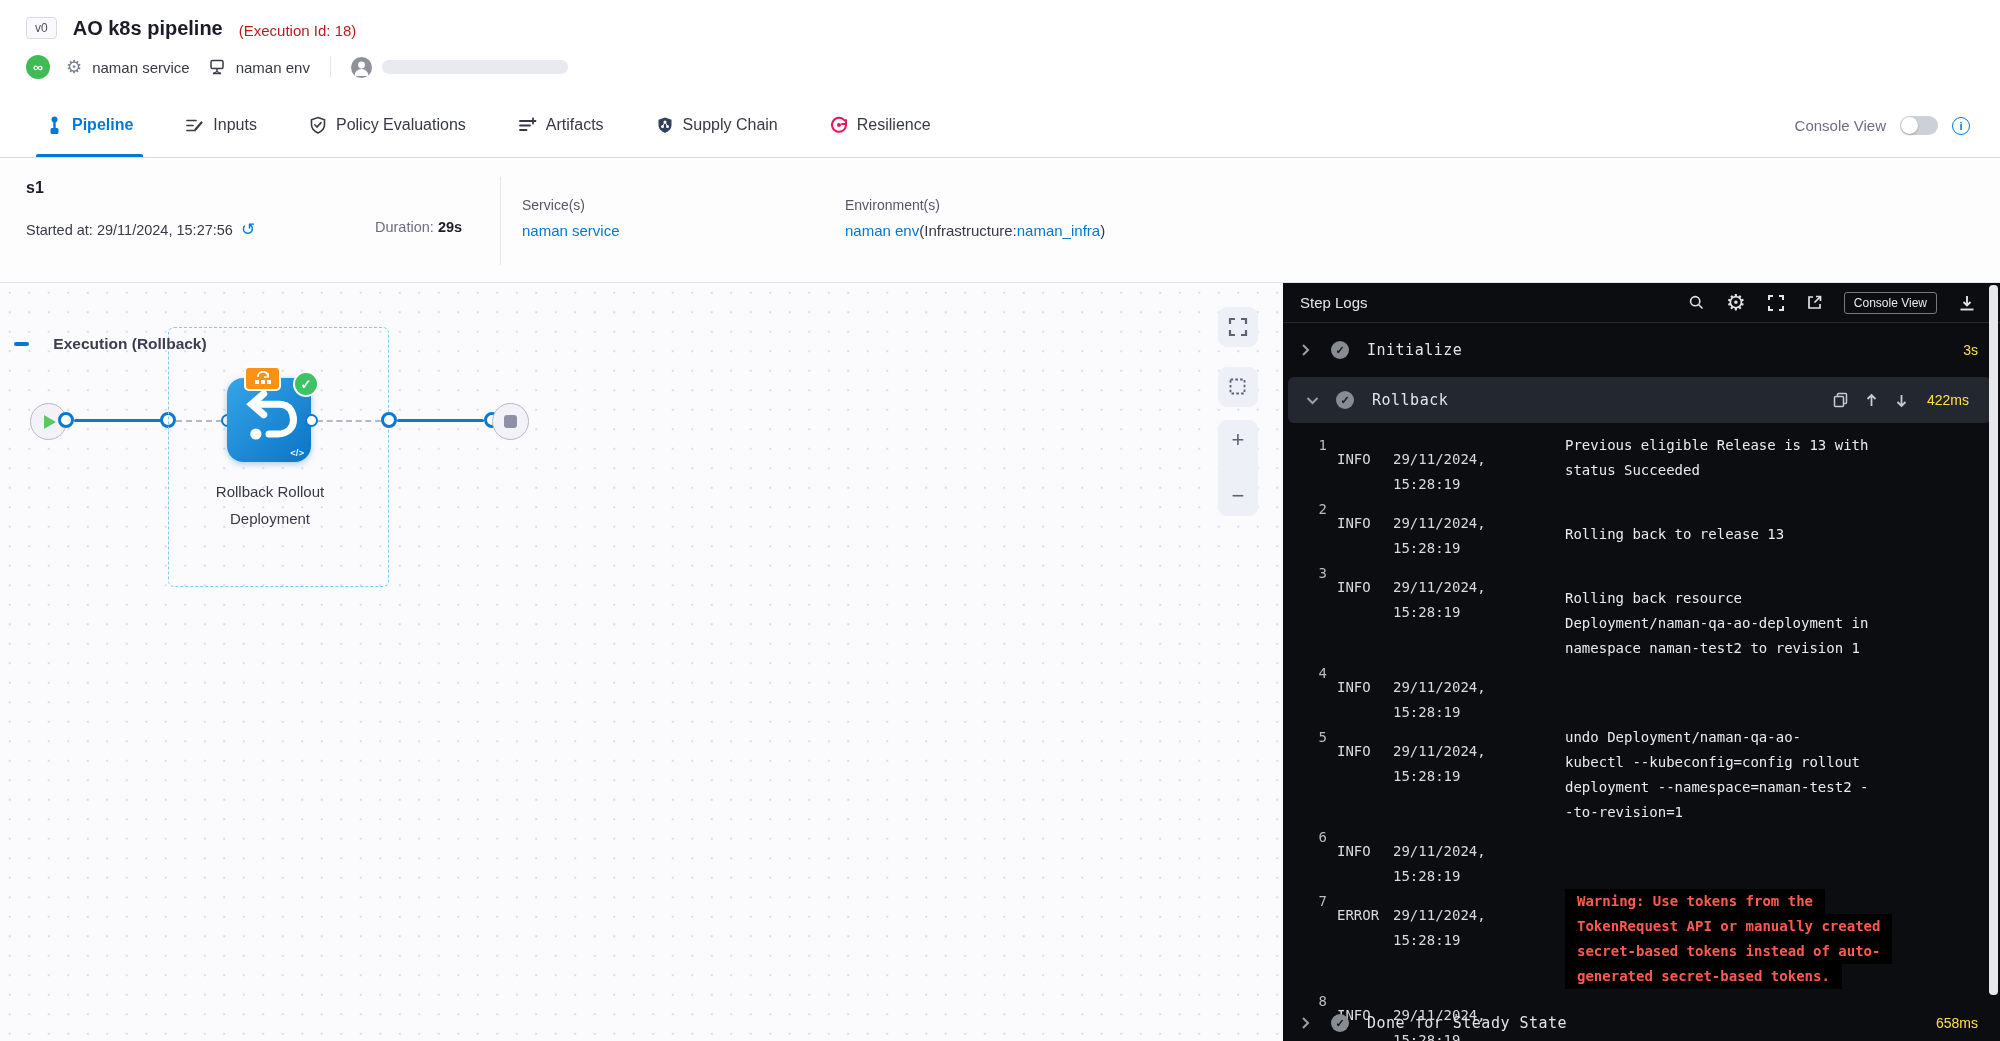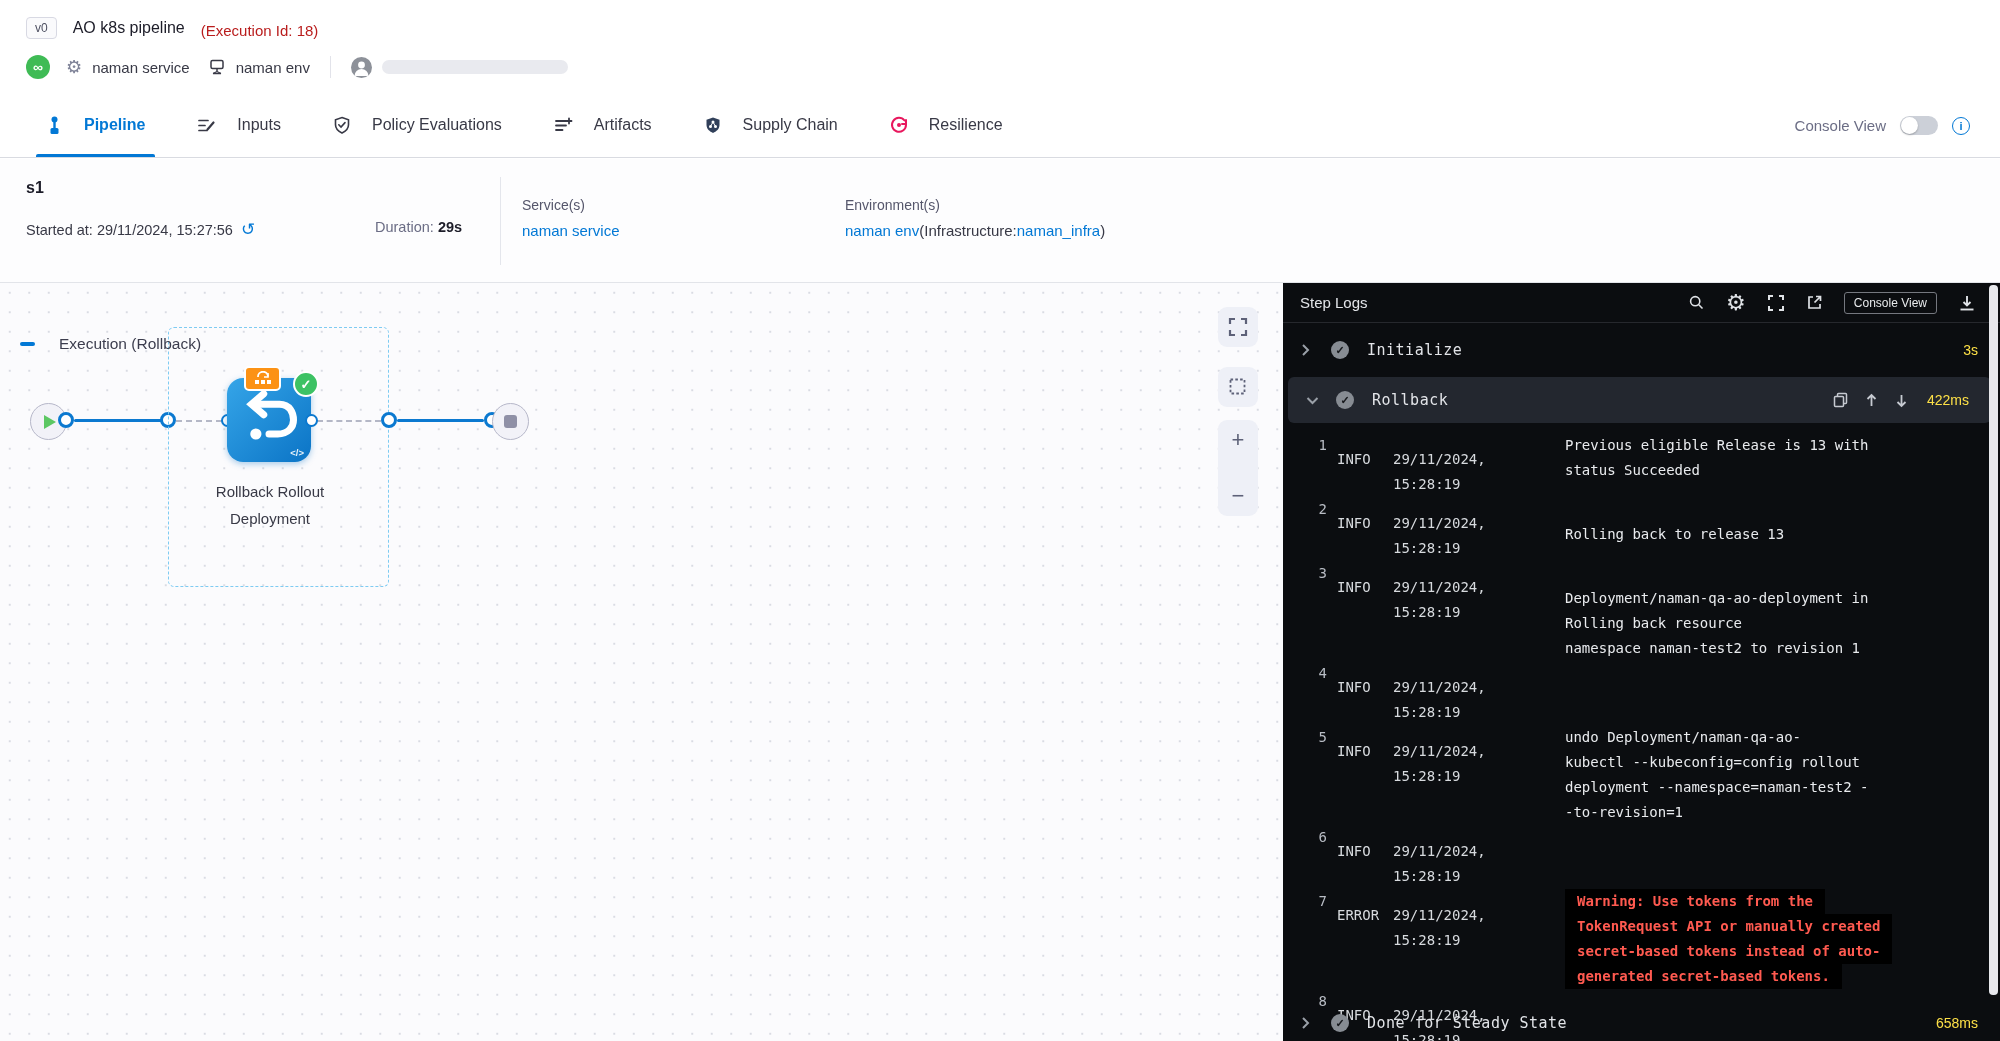--- a/index.html
+++ b/index.html
@@ -3,33 +3,33 @@
 <meta charset="utf-8">
 <style>
   * { margin:0; padding:0; box-sizing:border-box; }
   html,body { width:2000px; height:1041px; overflow:hidden; background:#fff;
               font-family:"Liberation Sans", sans-serif; color:#22222a; }
 
   
   #app-header { position:absolute; left:0; top:0; width:2000px; height:116px; background:#fff; border-bottom:3px solid #3b82f6; }
   .hdr-row1 { position:absolute; left:26px; top:10px; height:36px; display:flex; align-items:center; }
   .v-badge { font-size:12px; color:#4f5162; border:1px solid #d8d9e3; background:#fafafc; border-radius:4px; padding:3px 8px; margin-right:16px; }
-  .pipe-title { font-size:16px; font-weight:normal; color:#1c1c28; }
+  .pipe-title { font-size:20px; font-weight:bold; color:#1c1c28; }
   .exec-id { font-size:15px; color:#b91c1c; margin-left:16px; margin-top:4px; }
   .hdr-row2 { position:absolute; left:26px; top:52px; height:30px; display:flex; align-items:center; gap:10px; font-size:15px; color:#383946; }
   .cd-icon { width:24px; height:24px; border-radius:50%; background:#3fbb55; color:#fff; display:flex; align-items:center; justify-content:center; font-size:14px; font-weight:bold; }
   .gear-sm { font-size:18px; color:#7f8398; margin-left:6px; }
   .hdr-divider { width:1px; height:22px; background:#e2e3ea; margin:0 10px; }
   .avatar { width:21px; height:21px; border-radius:50%; background:#8d9199; position:relative; overflow:hidden; }
   .avatar svg { position:absolute; left:0; top:0; }
   .blur-pill { width:186px; height:14px; border-radius:7px; background:#e9eaef; }
 
   
   #tab-bar { position:absolute; left:0; top:93px; width:2000px; height:65px; background:#fff; border-bottom:1px solid #d9dbe1; display:flex; align-items:center; padding-left:40px; }
-  .tab { display:flex; align-items:center; gap:21px; height:100%; padding:0 6px; margin-right:40px; font-size:16px; color:#383946; position:relative; cursor:pointer; }
+  .tab { display:flex; align-items:center; gap:9px; height:100%; padding:0 6px; margin-right:40px; font-size:16px; color:#383946; position:relative; cursor:pointer; }
   .tab.active { color:#0278d5; font-weight:bold; }
   .tab.active::after { content:""; position:absolute; left:-4px; right:-4px; bottom:0; height:3px; background:#0278d5; border-radius:2px 2px 0 0; }
   .tab svg { display:block; }
   #tabbar-right { position:absolute; right:30px; top:0; height:65px; display:flex; align-items:center; gap:14px; }
   .console-view-lbl { font-size:15px; color:#6b6d85; }
   .toggle { width:38px; height:19px; border-radius:10px; background:#ccd0d8; position:relative; cursor:pointer; }
   .toggle .knob { position:absolute; left:1px; top:1px; width:17px; height:17px; border-radius:50%; background:#fff; box-shadow:0 1px 2px rgba(0,0,0,.25); }
   .info-icon { width:18px; height:18px; border-radius:50%; border:1.5px solid #0278d5; color:#0278d5; font-size:11px; display:flex; align-items:center; justify-content:center; font-weight:bold; cursor:pointer; }
 
   
@@ -50,21 +50,21 @@
             background-image:radial-gradient(circle,#d9dbe3 1.3px, transparent 1.3px); background-size:19.5px 19.5px; }
   .line-solid { position:absolute; height:3px; background:#0b79d0; border-radius:2px; top:136px; }
   .line-dash { position:absolute; height:0; border-top:2px dashed #b4b7c6; top:137px; }
   .port { position:absolute; width:16px; height:16px; border-radius:50%; background:#fff; border:3px solid #0b79d0; }
   .port.sm { width:13px; height:13px; border-width:2.5px; }
   .start-node { position:absolute; left:30px; top:120px; width:37px; height:37px; border-radius:50%; background:#f2f2f8; border:1.5px solid #b6b7c9; display:flex; align-items:center; justify-content:center; }
   .play-tri { width:0; height:0; border-left:12px solid #5cc763; border-top:7px solid transparent; border-bottom:7px solid transparent; margin-left:3px; }
   .end-node { position:absolute; left:492px; top:120px; width:37px; height:37px; border-radius:50%; background:#f2f2f8; border:1.5px solid #b6b7c9; display:flex; align-items:center; justify-content:center; }
   .stop-sq { width:13px; height:13px; background:#8f90a6; border-radius:3px; }
   .exec-box { position:absolute; left:168px; top:44px; width:221px; height:260px; border:1.5px dashed #7ecbf2; border-radius:6px; }
-  .exec-label { position:absolute; left:0; top:52px; width:221px; text-align:center; font-size:15.5px; color:#3c3d4e; display:flex; align-items:center; justify-content:center; gap:24px; }
+  .exec-label { position:absolute; left:0; top:52px; width:221px; text-align:center; font-size:15.5px; color:#3c3d4e; display:flex; align-items:center; justify-content:center; gap:24px;font-weight:bold; }
   .collapse-minus { display:inline-block; width:15px; height:3.5px; background:#0278d5; border-radius:2px; cursor:pointer; }
   .step-node { position:absolute; left:227px; top:95px; width:84px; height:84px; border-radius:16px;
                background:linear-gradient(135deg,#35a5e8,#0b74c6); box-shadow:0 2px 6px rgba(11,116,198,.35); cursor:pointer; }
   .step-node .code-glyph { position:absolute; right:7px; bottom:4px; color:#fff; font-size:9.5px; font-weight:bold; opacity:.9; }
   .badge-rollout { position:absolute; left:244px; top:83px; width:37px; height:25px; background:#fc9215; border:2px solid #fff; border-radius:5px; display:flex; align-items:center; justify-content:center; }
   .badge-check { position:absolute; left:293px; top:88px; width:26px; height:26px; border-radius:50%; background:#3dc264; border:2px solid #fff; color:#fff; font-size:13px; font-weight:bold; display:flex; align-items:center; justify-content:center; }
   .node-label { position:absolute; left:140px; top:195px; width:260px; text-align:center; font-size:15px; line-height:27px; color:#383946; }
   .cv-btn { position:absolute; left:1218px; width:40px; height:40px; background:#eef0f7; border-radius:9px; display:flex; align-items:center; justify-content:center; cursor:pointer; color:#5d6178; }
   .cv-zoom { position:absolute; left:1218px; top:137px; width:40px; height:96px; background:#eef0f7; border-radius:9px; display:flex; flex-direction:column; align-items:center; justify-content:space-between; padding:10px 0; }
   .zoom-glyph { font-size:22px; color:#5d6178; line-height:20px; cursor:pointer; }
@@ -379,22 +379,22 @@
           <div class="mline">&nbsp;</div>
           <div class="mline">Rolling back to release 13</div>
         </div>
       </div>
       <div class="log-entry">
         <div class="ln">3</div>
         <div class="lvl">INFO</div>
         <div class="ts">29/11/2024, 15:28:19</div>
         <div class="msg">
           <div class="mline">&nbsp;</div>
+          <div class="mline">Rolling back resource</div>
           <div class="mline">Deployment/naman-qa-ao-deployment in</div>
-          <div class="mline">Rolling back resource</div>
           <div class="mline">namespace naman-test2 to revision 1</div>
         </div>
       </div>
       <div class="log-entry">
         <div class="ln">4</div>
         <div class="lvl">INFO</div>
         <div class="ts">29/11/2024, 15:28:19</div>
         <div class="msg">
           <div class="mline">&nbsp;</div>
         </div>

